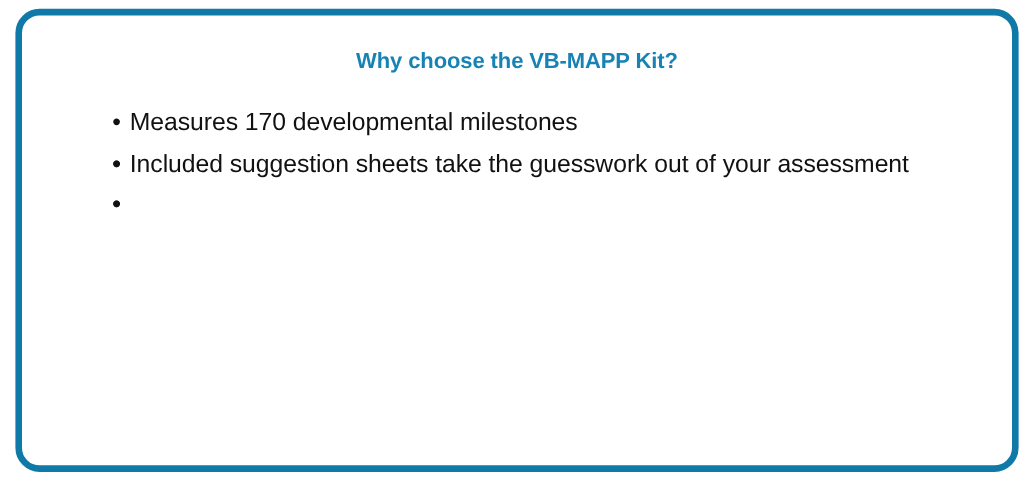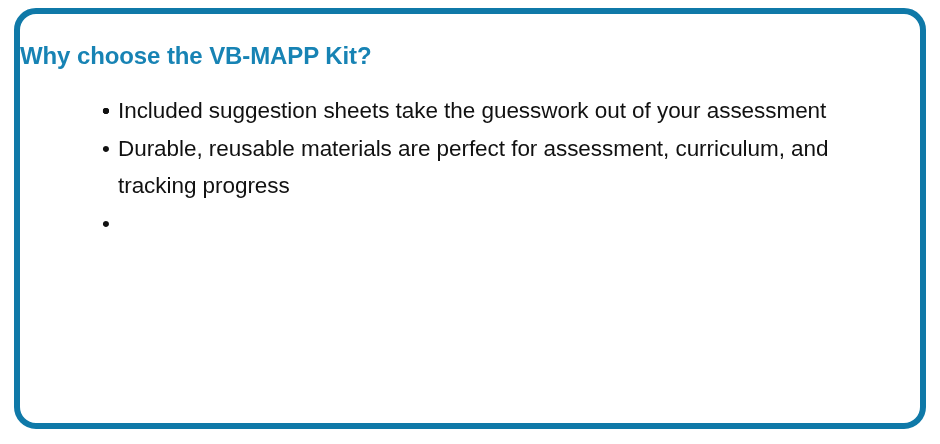--- a/index.html
+++ b/index.html
@@ -22,22 +22,23 @@
     top: 8px;
     width: 912px;
     height: 421px;
     box-sizing: border-box;
     border: 6px solid #0f79a8;
     border-radius: 22px;
     background: #ffffff;
   }
 
   .card-title {
+    text-align: center;
     color: #1783b4;
-    font-size: 24px;
+    font-size: 20px;
     font-weight: 600;
     letter-spacing: -0.1px;
     line-height: 34px;
     margin: 0;
     padding-top: 25px;
     white-space: nowrap;
   }
 
   .benefits-list {
     list-style: none;
@@ -77,34 +78,34 @@
 <body>
 
 <div class="callout-card">
 
   <h2 class="card-title">Why choose the VB-MAPP Kit?</h2>
 
   <ul class="benefits-list">
 
     <li class="benefit-item">
       <span class="bullet-dot">•</span>
+      <span class="benefit-text">Measures 170 developmental milestones</span>
     </li>
 
     <li class="benefit-item">
       <span class="bullet-dot">•</span>
     </li>
 
     <li class="benefit-item">
       <span class="bullet-dot">•</span>
       <span class="benefit-text">Included suggestion sheets take the guesswork out of your assessment</span>
     </li>
 
     <li class="benefit-item">
       <span class="bullet-dot">•</span>
-      <span class="benefit-text">Durable, reusable materials are perfect for assessment, curriculum, and tracking progress</span>
     </li>
 
     <li class="benefit-item">
       <span class="bullet-dot">•</span>
     </li>
 
   </ul>
 </div>
 
 </body></html>

